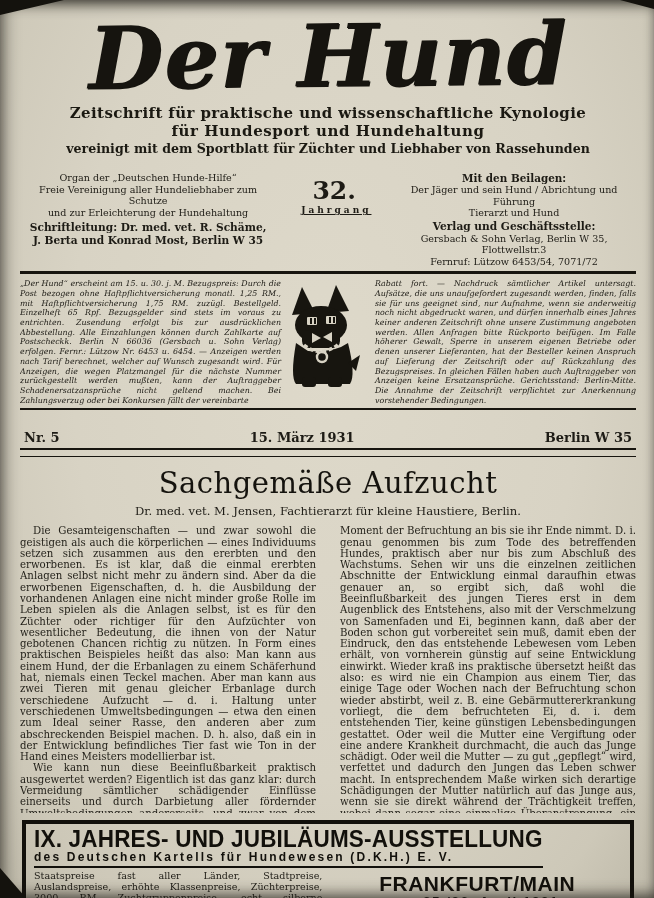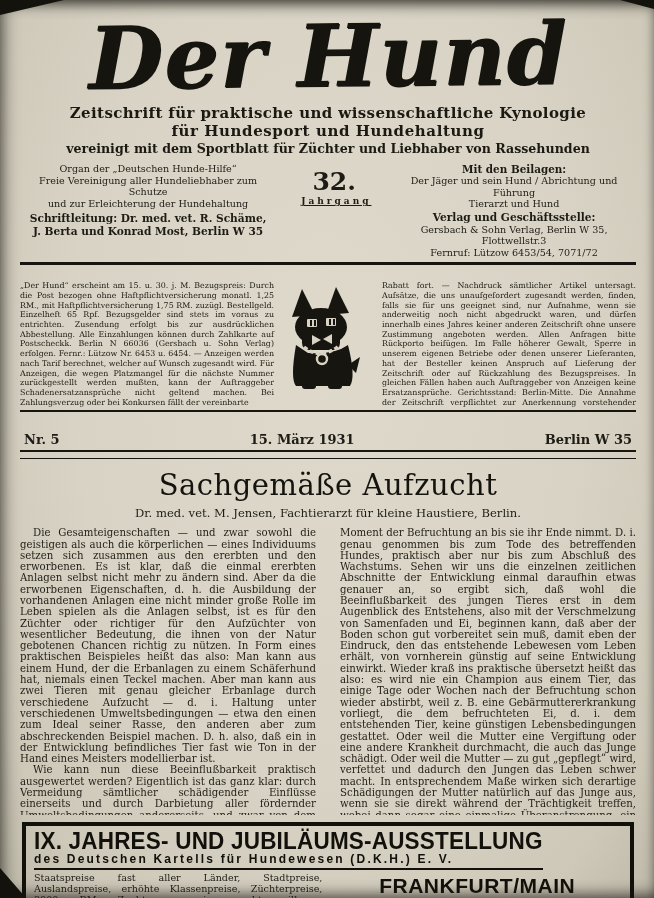--- a/index.html
+++ b/index.html
@@ -33,36 +33,36 @@
     transform:rotate(-.6deg);color:#16140f;
     text-shadow:1px 1px 0 #16140f;
     margin-top:4px;
   }
   .mast-sub{text-align:center;font-weight:bold;color:#1b1912;}
   .mast-sub1{font-size:15px;margin-top:6px;letter-spacing:.4px;}
   .mast-sub2{font-size:15px;letter-spacing:.6px;}
   .mast-sub3{font-size:12.6px;margin-top:1px;}
 
   .info-row{display:flex;justify-content:space-between;align-items:flex-start;
-    margin-top:7px;text-align:center;gap:25px;}
+    margin-top:16px;text-align:center;gap:25px;}
   .info-left{width:292px;}
   .info-mid{width:66px;padding-top:8px;}
   .info-right{width:278px;}
   .organ-line{font-size:9.6px;line-height:11.6px;}
   .editor-line{font-size:10.6px;line-height:13px;font-weight:bold;margin-top:2px;}
   .vol-num{font-size:25px;font-weight:bold;line-height:22px;}
   .vol-label{font-size:9px;font-weight:bold;letter-spacing:3px;margin-top:3px;text-decoration:underline;}
   .supp-label{font-size:10.4px;font-weight:bold;line-height:12px;}
   .supp-line{font-size:9.6px;line-height:11.4px;}
   .pub-label{font-size:10.6px;font-weight:bold;line-height:12.5px;margin-top:2px;}
 
   .rule-heavy{height:3px;background:#17150f;margin-top:4px;}
 
   
-  .terms{display:flex;gap:8px;margin-top:16px;height:126px;overflow:hidden;}
+  .terms{display:flex;gap:1px;margin-top:5px;height:126px;overflow:hidden;font-style:italic;}
   .terms-col{flex:1;font-size:7.9px;line-height:9.7px;text-align:justify;
     color:#22201a;}
   .dog-box{width:92px;display:flex;align-items:flex-start;justify-content:center;padding-top:6px;}
 
   
   .rule-thin{height:2px;background:#17150f;margin-top:3px;}
   .issue-bar{display:flex;justify-content:space-between;align-items:center;
     font-weight:bold;font-size:13px;padding:20px 4px 3px 4px;}
   .rule-double{height:6px;border-top:2px solid #17150f;border-bottom:1px solid #17150f;}
 

